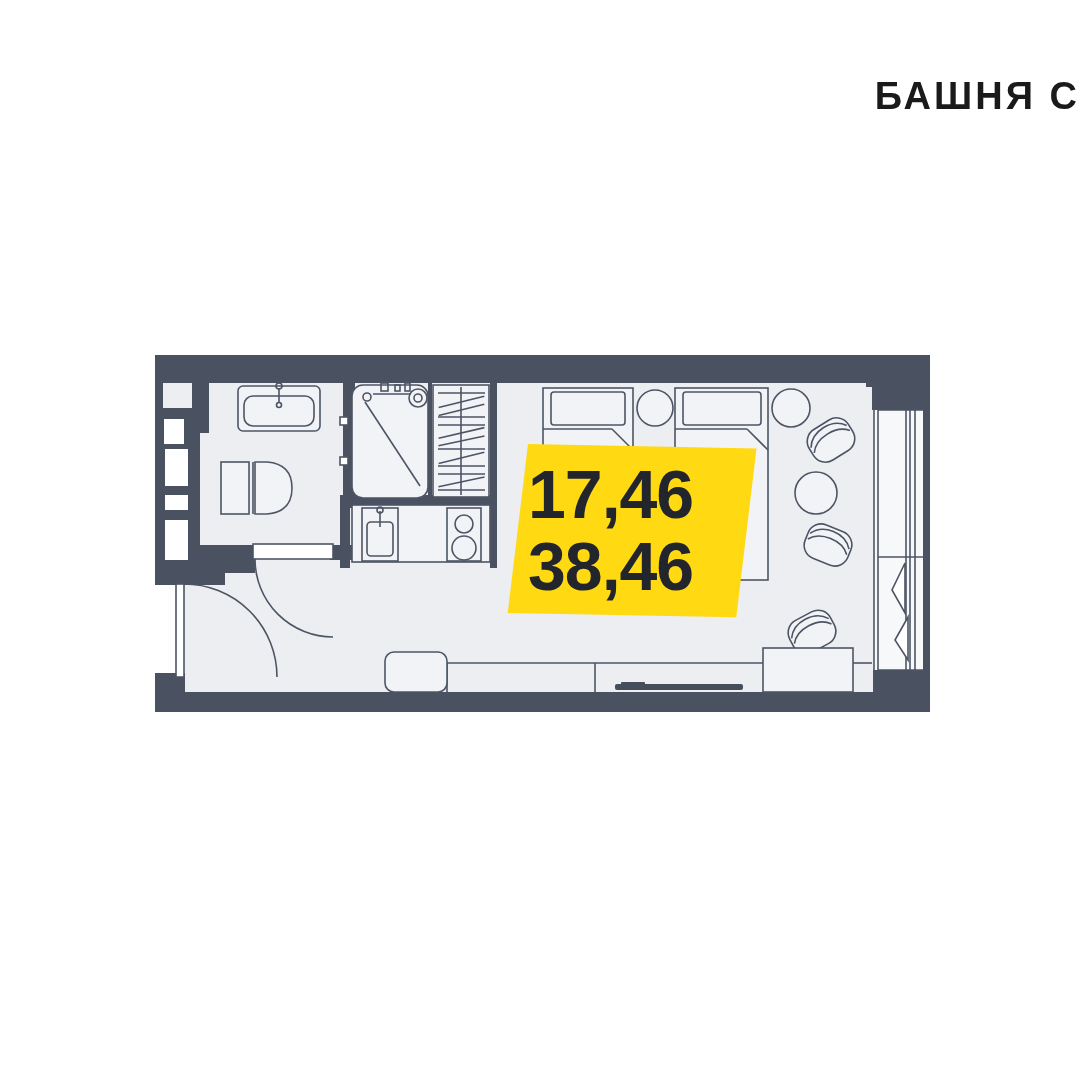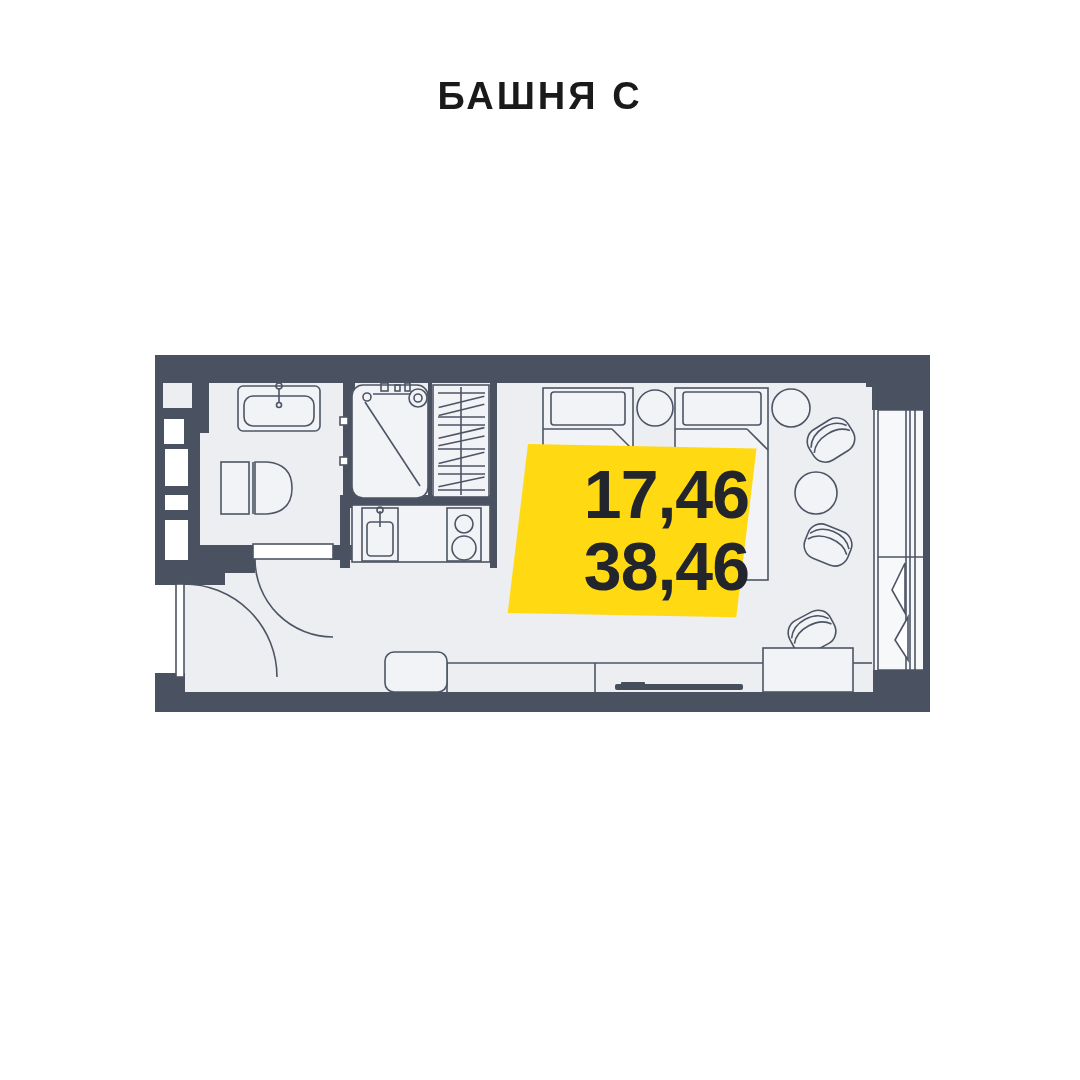--- a/index.html
+++ b/index.html
@@ -2,37 +2,37 @@
 <html style="--wall: #4A5261; --outline: #4D5565; --floor: #ECEEF1; --furn: #F2F3F6; --balcony: #F7F8FA; --yellow: #FFD912; --badge_text: #23252D; --title: #1A1A1A; --tv: #464E5C;"><head>
 <meta charset="utf-8">
 <style>
   :root{
     --wall:#4A5261; --outline:#4D5565; --floor:#ECEEF1; --furn:#F2F3F6;
     --balcony:#F7F8FA; --yellow:#FFD912; --badge_text:#23252D; --title:#1A1A1A; --tv:#464E5C;
   }
   *{margin:0;padding:0;box-sizing:border-box}
   html,body{width:1080px;height:1080px;background:#fff;overflow:hidden;
     font-family:"Liberation Sans","DejaVu Sans",sans-serif;position:relative}
-  .title{position:absolute;left:0;top:75px;width:1080px;text-align:center;
+  .title{position:absolute;left:0;top:75px;width:1080px;text-align:right;
     font-size:38px;font-weight:700;letter-spacing:3px;color:var(--title)}
   .plan{position:absolute;left:155px;top:355px;width:775px;height:357px}
   .f,.w,.o{position:absolute}
   .w{background:var(--wall)}
   .o{background:#fff}
   .floor-main{left:8px;top:28px;width:711px;height:309px;background:var(--floor)}
   .floor-balcony{left:719px;top:55px;width:49px;height:260px;background:var(--balcony)}
   svg.overlay{position:absolute;left:0;top:0;width:775px;height:357px;z-index:5}
   svg.overlay *{stroke:var(--outline);stroke-width:1.6;fill:none}
   svg.overlay .fill{fill:var(--furn)}
   svg.overlay .white{fill:#fff}
   svg.overlay .dark{fill:var(--tv);stroke:none}
   .badge{position:absolute;left:373px;top:89px;width:229px;height:169px;z-index:9}
   .badge-bg{position:absolute;left:0;top:0;width:100%;height:100%;background:var(--yellow);
     transform:skewX(-5.75deg) rotate(1.1deg);transform-origin:0 0}
-  .badge-text{position:relative;z-index:2;text-align:right;padding-top:14px;padding-right:8px;
+  .badge-text{position:relative;z-index:2;text-align:left;padding-top:14px;padding-right:8px;
     font-size:68px;line-height:72px;font-weight:700;letter-spacing:-1px;color:var(--badge_text)}
 </style>
 </head>
 <body>
 
 <div class="title">БАШНЯ С</div>
 
 <div class="plan">
 
   <div class="f floor-main"></div>

